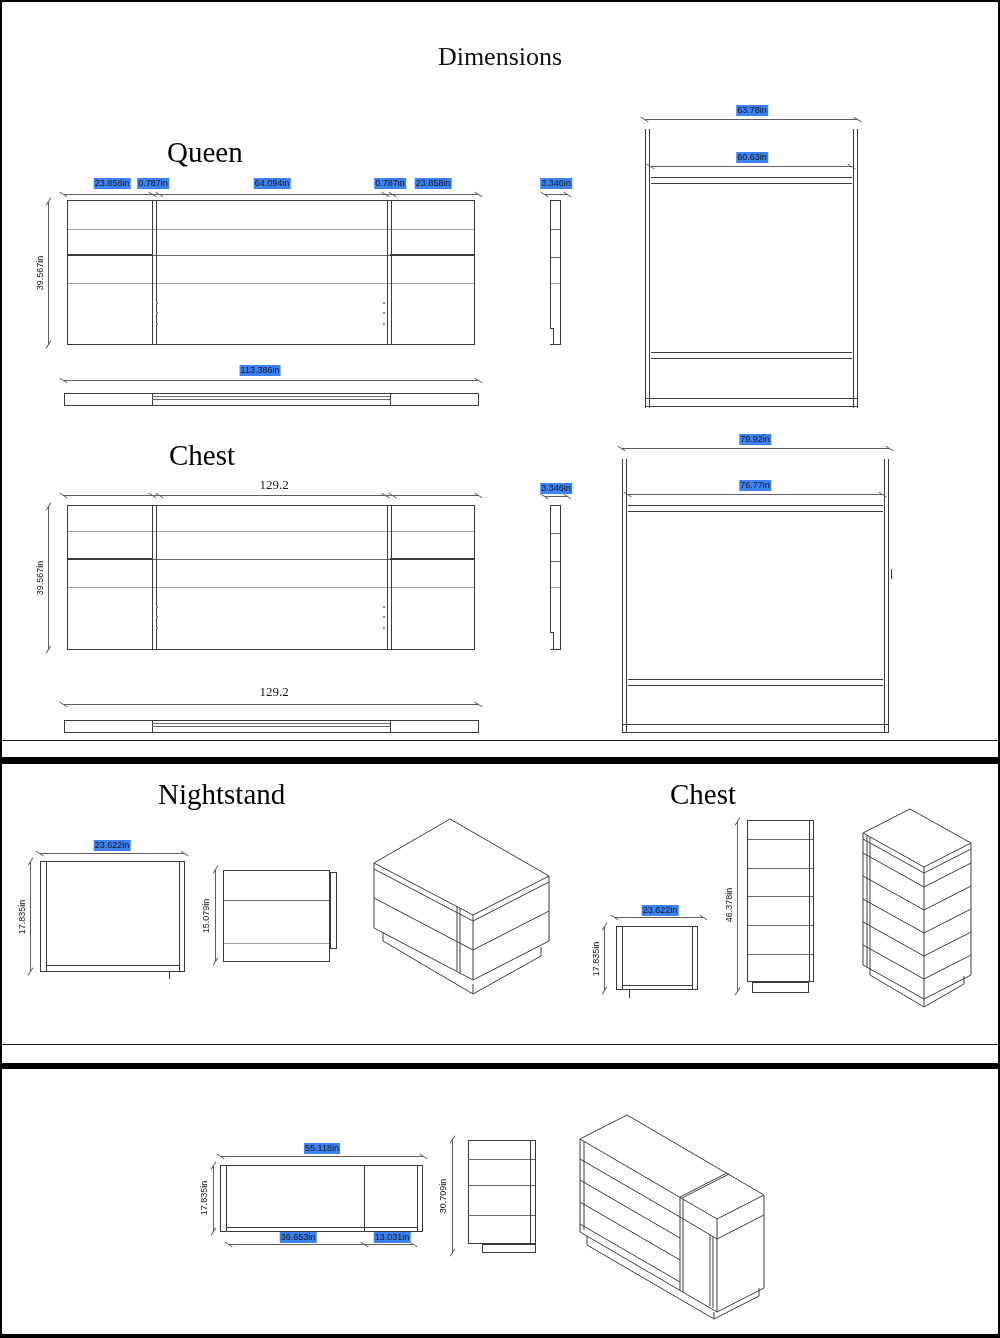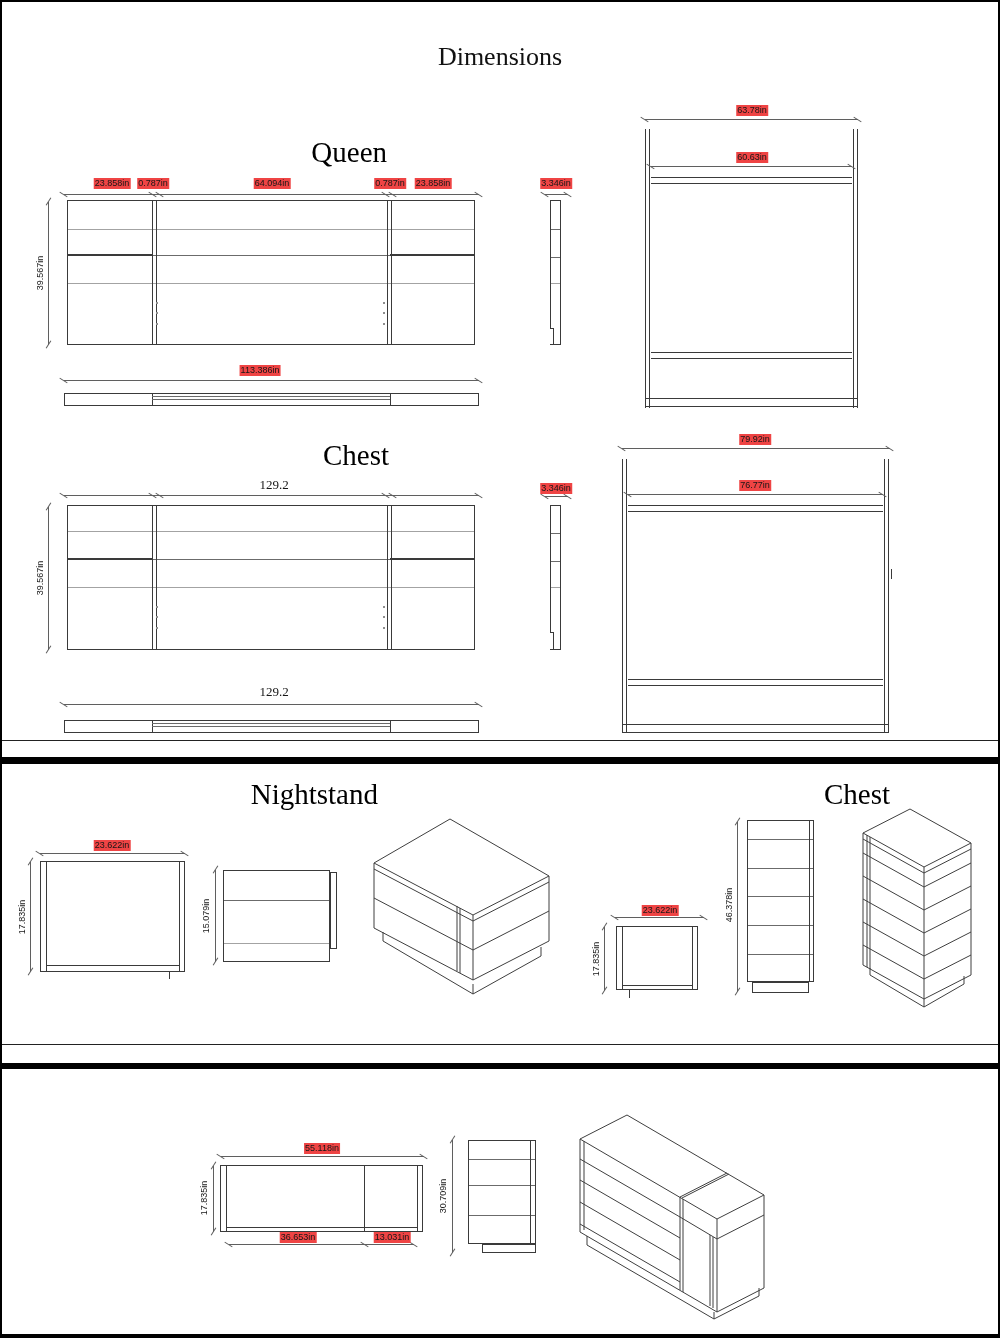--- a/index.html
+++ b/index.html
@@ -1,36 +1,36 @@
 <!DOCTYPE html>
 <html><head>
 <meta charset="utf-8">
 <style>
   html,body{margin:0;padding:0;background:#fff}
   #page{position:relative;width:1000px;height:1338px;background:#fff;border:2px solid #000;border-bottom-width:4px;box-sizing:border-box;overflow:hidden;font-family:"Liberation Sans",sans-serif}
   .h1{position:absolute;left:0;right:0;top:10px;text-align:center;font:bold 28px "Liberation Serif",serif;color:#000;letter-spacing:.5px}
   .h2{position:absolute;left:0;right:0;top:40px;text-align:center;font:26px "Liberation Serif",serif;color:#111}
-  .sec{position:absolute;width:220px;text-align:right;font:29px "Liberation Serif",serif;color:#000}
+  .sec{position:absolute;width:220px;text-align:left;font:29px "Liberation Serif",serif;color:#000}
   .box{position:absolute;border:1.5px solid #3a3a3a;box-sizing:border-box}
   .b1{border-width:1px}
   .hl{position:absolute;height:0;border-top:1px solid #3a3a3a}
   .vl{position:absolute;width:0;border-left:1px solid #3a3a3a}
   .gray{border-color:#a3a3a3}
   .mid{border-color:#6b6b6b}
   .dark2{position:absolute;height:2px;background:#3a3a3a}
   .dbl{position:absolute;width:5px;border-left:1px solid #3a3a3a;border-right:1px solid #3a3a3a;box-sizing:border-box}
   .crossbar{position:absolute;border-top:1px solid #3a3a3a;border-bottom:1px solid #3a3a3a;box-sizing:border-box}
   .dh{position:absolute;height:0;border-top:1px solid #5f5f5f}
   .dh::before,.dh::after{content:"";position:absolute;top:-5px;width:1px;height:9px;background:#5f5f5f;transform:rotate(-58deg)}
   .dh::before{left:-1px}.dh::after{right:0}
   .dh .tick{position:absolute;top:-5px;width:1px;height:9px;background:#5f5f5f;transform:rotate(-58deg)}
   .dv{position:absolute;width:0;border-left:1px solid #5f5f5f}
   .dv::before,.dv::after{content:"";position:absolute;left:-5px;width:9px;height:1px;background:#5f5f5f;transform:rotate(-58deg)}
   .dv::before{top:-1px}.dv::after{bottom:0}
-  .hlabel{position:absolute;transform:translateX(-50%);font:9px/1.2 "Liberation Sans",sans-serif;color:#161616;background:#ef4444;padding:0 1px;white-space:nowrap;z-index:5}
+  .hlabel{position:absolute;transform:translateX(-50%);font:9px/1.2 "Liberation Sans",sans-serif;color:#161616;background:#3b82f6;padding:0 1px;white-space:nowrap;z-index:5}
   .vlabel{position:absolute;transform:translate(-50%,-50%) rotate(-90deg);font:9px/1 "Liberation Sans",sans-serif;color:#161616;background:#fff;padding:0 1px;white-space:nowrap;z-index:5}
   .serifdim{font:13px/1.1 "Liberation Serif",serif;background:#fff}
   .dots{position:absolute;width:2px;height:2px;background:#8e8e8e;box-shadow:0 10px 0 #8e8e8e,0 21px 0 #8e8e8e}
   .patch{position:absolute;background:#fff}
   .band{position:absolute;left:0;width:996px;background:#000}
   .svgview{position:absolute}
   svg line,svg polyline,svg polygon,svg path{stroke:#3f3f3f;stroke-width:1;fill:none}
 </style>
 </head>
 <body>

